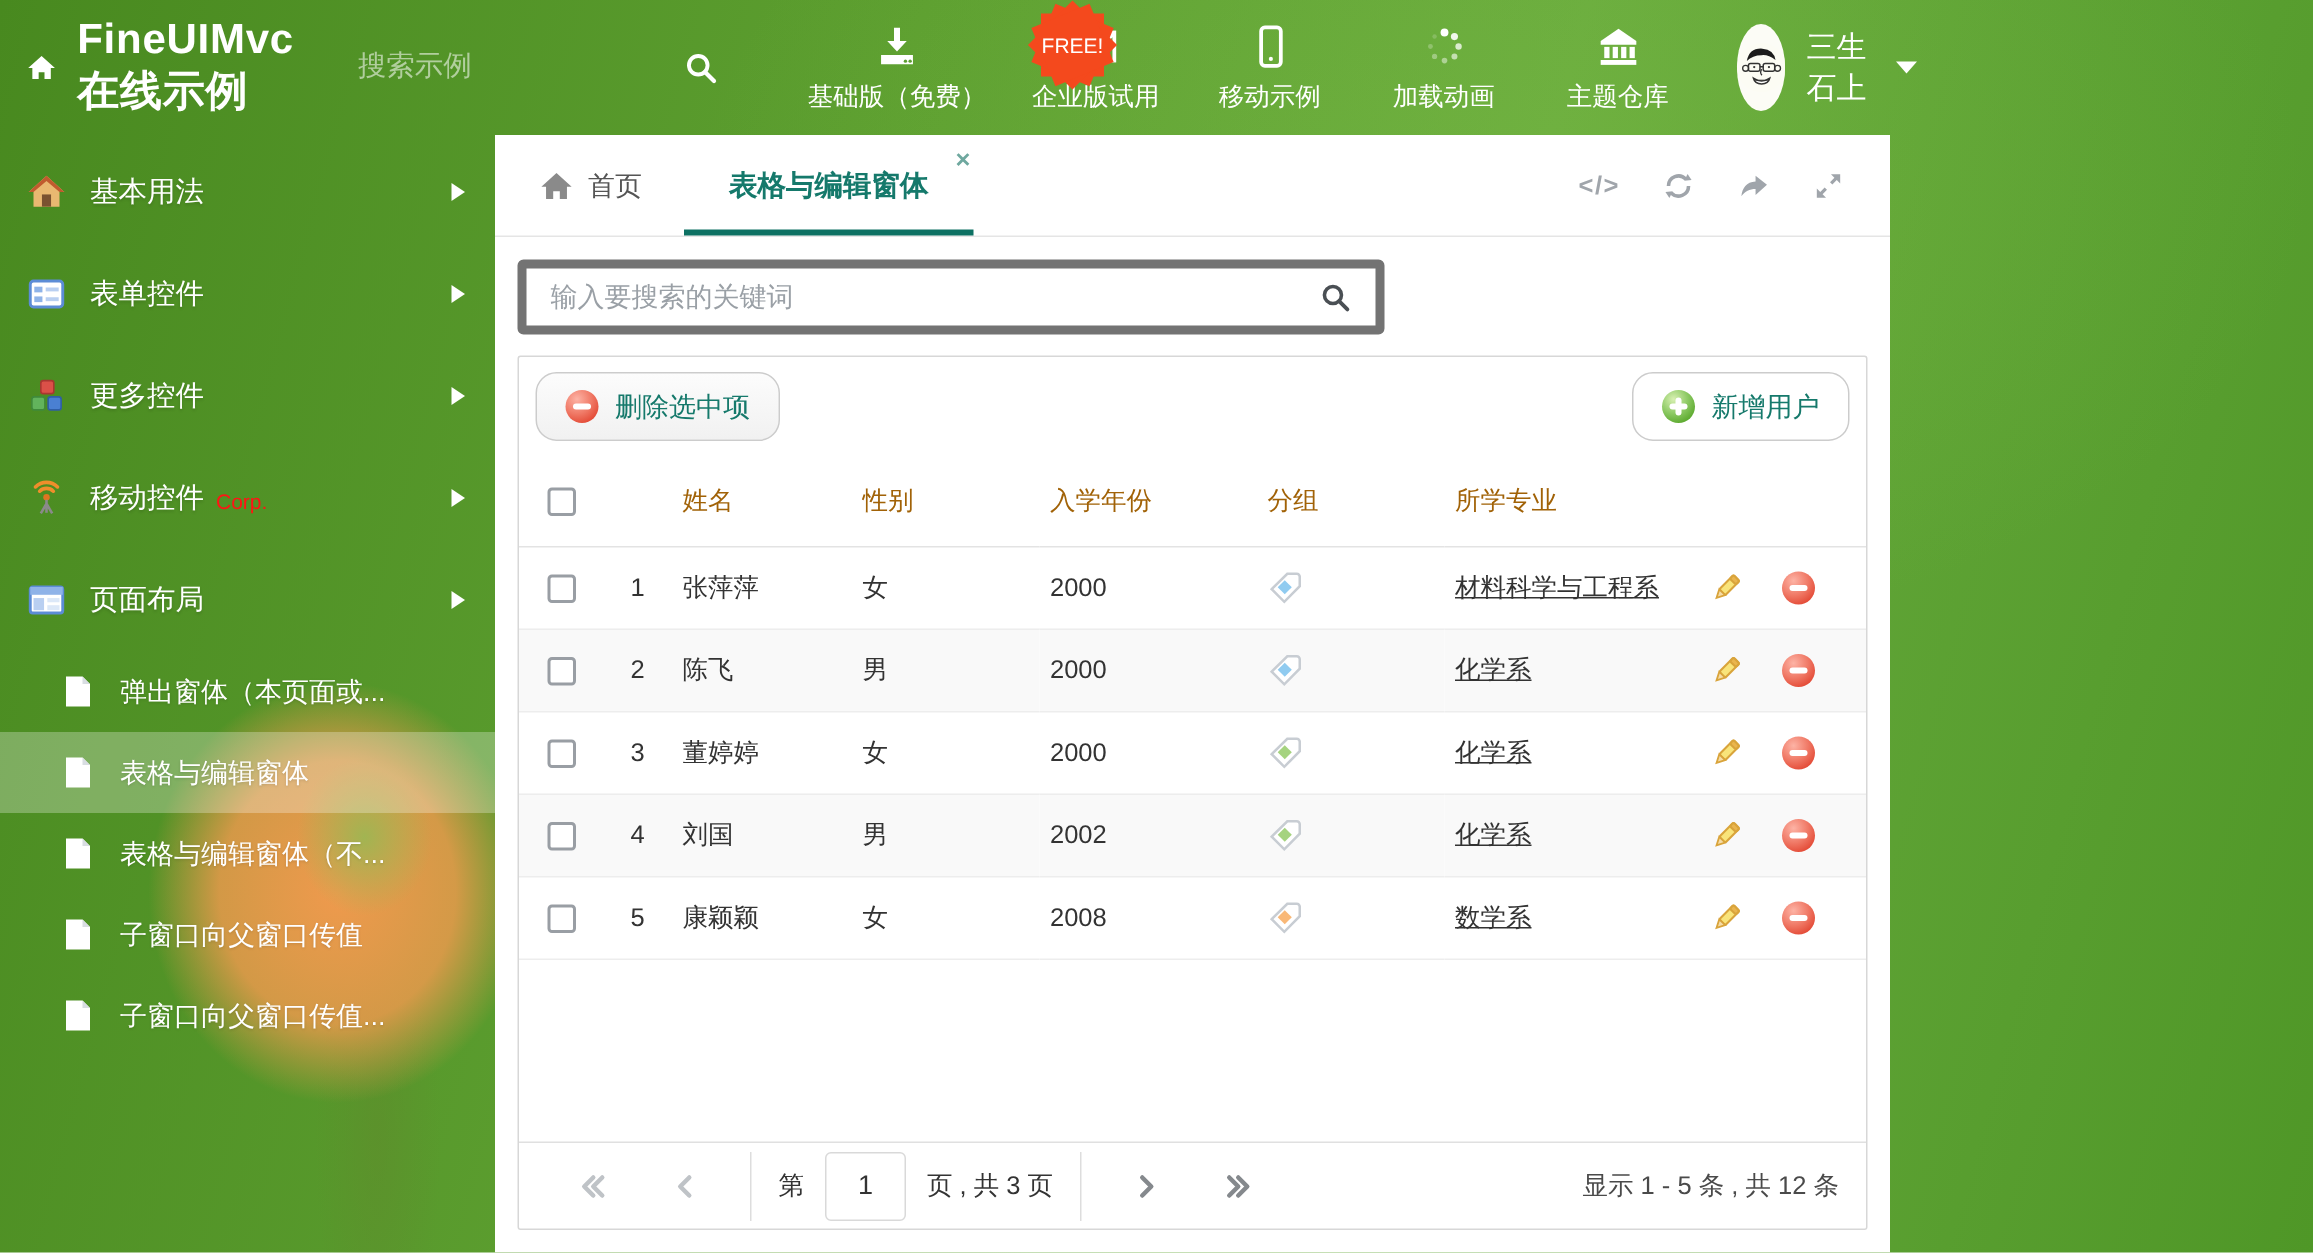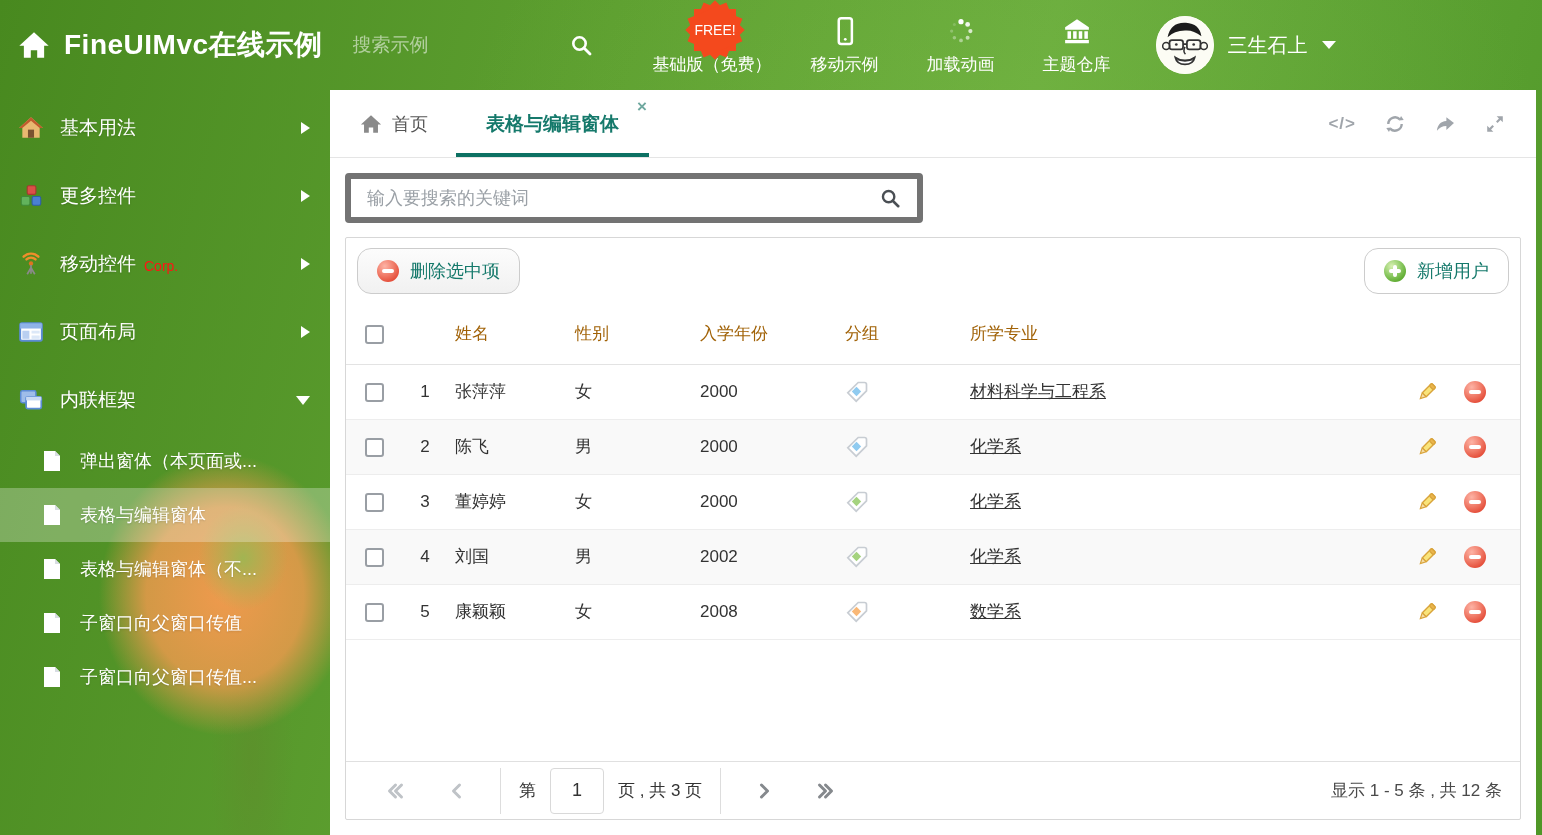--- a/index.html
+++ b/index.html
@@ -6,21 +6,21 @@
   html,body { width:1542px; height:835px; overflow:hidden;
     font-family:"Liberation Sans","DejaVu Sans",sans-serif; }
   body{
     background:
       radial-gradient(60px 70px at 243px 558px, rgba(158,182,82,.95), rgba(158,182,82,0) 75%),
       radial-gradient(175px 195px at 225px 595px, rgba(247,154,79,.95) 0%, rgba(247,154,79,.78) 45%, rgba(247,154,79,0) 72%),
       radial-gradient(60px 230px at 252px 760px, rgba(96,138,44,.5), rgba(96,138,44,0) 70%),
       radial-gradient(900px 520px at 65% 15%, rgba(130,195,70,.28), rgba(130,195,70,0) 60%),
       linear-gradient(105deg,#48891f 0%,#5d9f30 35%,#69ab3e 60%,#4f9727 100%);
   }
-  .page{ position:relative; width:1536px; height:835px; }
+  .page{ position:relative; width:1260px; height:835px; }
 
   
   header{ position:absolute; left:0; top:0; right:0; height:90px; display:flex; align-items:center; color:#fff; }
   .brand{ display:flex; align-items:center; gap:14px; padding-left:18px; cursor:pointer; }
   .brand svg{ width:32px; height:32px; }
   .app-title{ font-size:28px; font-weight:bold; letter-spacing:.5px; }
   .hdr-search{ display:flex; align-items:center; margin-left:30px; gap:66px; }
   .hdr-search input{ background:transparent; border:none; outline:none; width:150px;
       font-size:19px; color:#fff; font-family:inherit; }
   .hdr-search input::placeholder{ color:rgba(255,255,255,.55); }
@@ -167,20 +167,29 @@
               <path d="M3.5 16.5 h17 v5 h-17 Z"></path>
               <circle cx="16.5" cy="19.8" r="0.9" fill="#5d9f30"></circle>
               <circle cx="19" cy="19.8" r="0.9" fill="#5d9f30"></circle>
             </svg>
         </span>
         <span class="nlbl">基础版（免费）</span>
       </div>
       <div class="nav-item">
         <span class="nico">
           <svg viewBox="0 0 24 24" fill="none" stroke="#fff" stroke-width="2">
+              <rect x="2.5" y="4.5" width="19" height="15"></rect>
+              <path d="M3 5.5 12 13 21 5.5"></path>
+            </svg>
+        </span>
+        <span class="nlbl">企业版试用</span>
+      </div>
+      <div class="nav-item">
+        <span class="nico">
+          <svg viewBox="0 0 24 24" fill="none" stroke="#fff" stroke-width="2">
               <rect x="7" y="1.8" width="10.5" height="20.5" rx="2"></rect>
               <circle cx="12.2" cy="18.6" r="1.1" fill="#fff" stroke="none"></circle>
             </svg>
         </span>
         <span class="nlbl">移动示例</span>
       </div>
       <div class="nav-item">
         <span class="nico">
           <svg viewBox="0 0 24 24" fill="#fff">
               <circle cx="12" cy="4.5" r="2.1"></circle>
@@ -241,20 +250,34 @@
             <rect x="9.2" y="13.5" width="5.6" height="7.5" fill="#7a5230"></rect>
           </svg>
       </span>
       <span class="slbl">基本用法</span>
       <span class="spring"></span>
         <i class="tri-r"></i>
     </div>
     <div class="side-item">
       <span class="sico">
         <svg viewBox="0 0 24 24">
+            <rect x="2" y="4" width="20" height="16" rx="2" fill="#fff" stroke="#5c8cd6" stroke-width="1.8"></rect>
+            <rect x="4.5" y="7.5" width="5" height="3.5" fill="#8fb3e8"></rect>
+            <rect x="11.5" y="8" width="8" height="2.4" fill="#b9cff1"></rect>
+            <rect x="4.5" y="13.5" width="5" height="3.5" fill="#8fb3e8"></rect>
+            <rect x="11.5" y="14" width="8" height="2.4" fill="#b9cff1"></rect>
+          </svg>
+      </span>
+      <span class="slbl">表单控件</span>
+      <span class="spring"></span>
+        <i class="tri-r"></i>
+    </div>
+    <div class="side-item">
+      <span class="sico">
+        <svg viewBox="0 0 24 24">
             <rect x="8.5" y="2.5" width="8" height="8" rx="1.5" fill="#db5048" stroke="#a83730" stroke-width="1"></rect>
             <rect x="3" y="12.5" width="8" height="8" rx="1.5" fill="#62b35c" stroke="#3f8a3a" stroke-width="1"></rect>
             <rect x="13" y="12.5" width="8" height="8" rx="1.5" fill="#4a80d2" stroke="#2f5ea6" stroke-width="1"></rect>
           </svg>
       </span>
       <span class="slbl">更多控件</span>
       <span class="spring"></span>
         <i class="tri-r"></i>
     </div>
     <div class="side-item">
@@ -277,32 +300,20 @@
             <rect x="2" y="4" width="20" height="16" rx="1.5" fill="#fff" stroke="#5c8cd6" stroke-width="1.8"></rect>
             <rect x="2" y="4" width="20" height="4.8" fill="#8fb3e8"></rect>
             <rect x="4" y="10.8" width="6.5" height="7.5" fill="#b9cff1"></rect>
             <rect x="12.5" y="10.8" width="7.5" height="2.6" fill="#dce8f8"></rect>
             <rect x="12.5" y="15.2" width="7.5" height="3.1" fill="#dce8f8"></rect>
           </svg>
       </span>
       <span class="slbl">页面布局</span>
       <span class="spring"></span>
         <i class="tri-r"></i>
-    </div>
-    <div class="side-item">
-      <span class="sico">
-        <svg viewBox="0 0 24 24">
-            <rect x="2.5" y="3.5" width="14" height="11" rx="1.5" fill="#9fbde9" stroke="#5c8cd6" stroke-width="1.4"></rect>
-            <rect x="7.5" y="9" width="14" height="11" rx="1.5" fill="#fff" stroke="#5c8cd6" stroke-width="1.6"></rect>
-            <rect x="7.5" y="9" width="14" height="3.4" fill="#c9daf3"></rect>
-          </svg>
-      </span>
-      <span class="slbl">内联框架</span>
-      <span class="spring"></span>
-        <i class="tri-d"></i>
     </div>
 
     <div class="sub-item">
       <span class="fico">
           <svg viewBox="0 0 20 22">
             <path d="M2 1 h11 l5 5 v15 H2 Z" fill="#fff"></path>
             <path d="M13 1 l5 5 h-5 Z" fill="#d8dde2"></path>
           </svg>
         </span>
       <span class="sslbl">弹出窗体（本页面或...</span>

